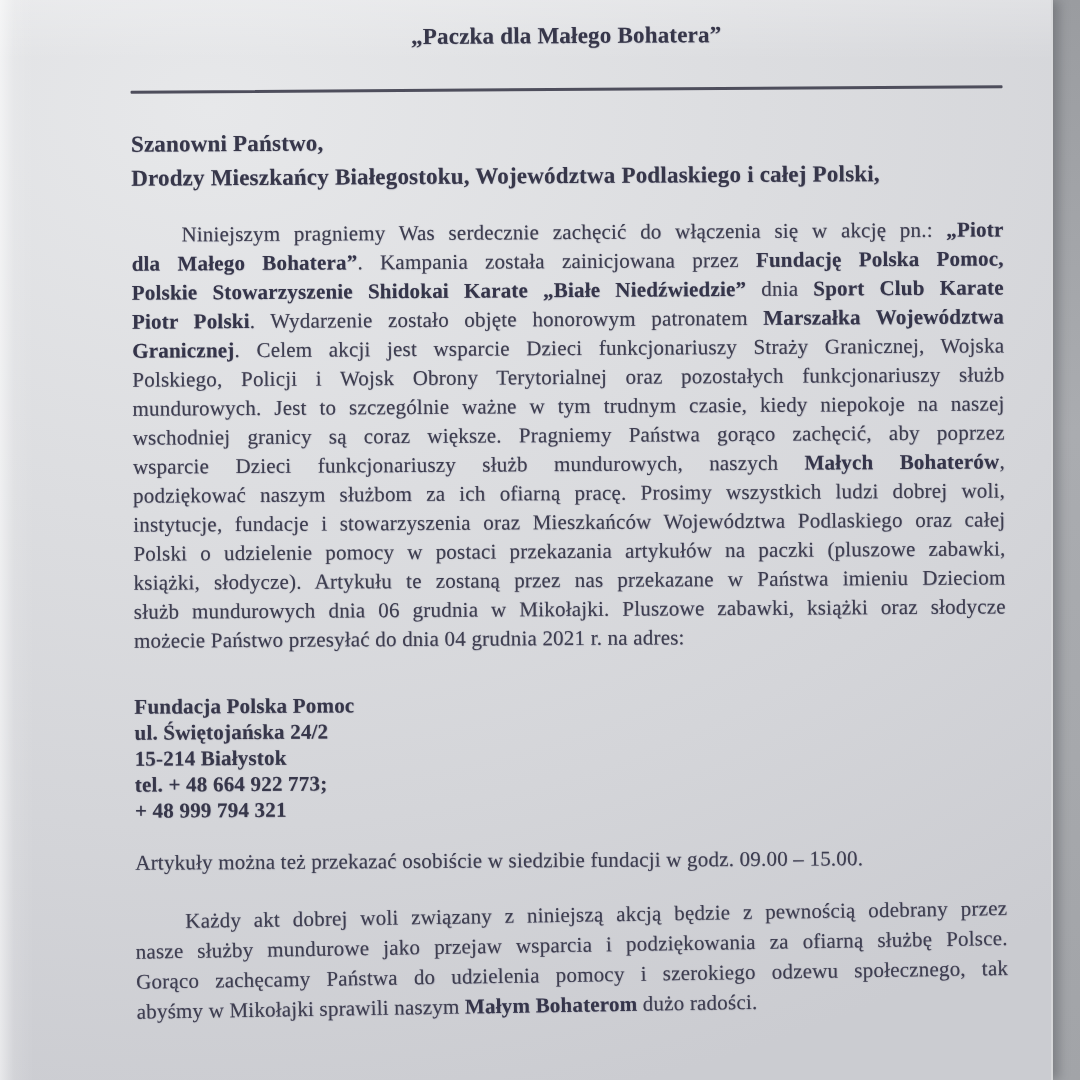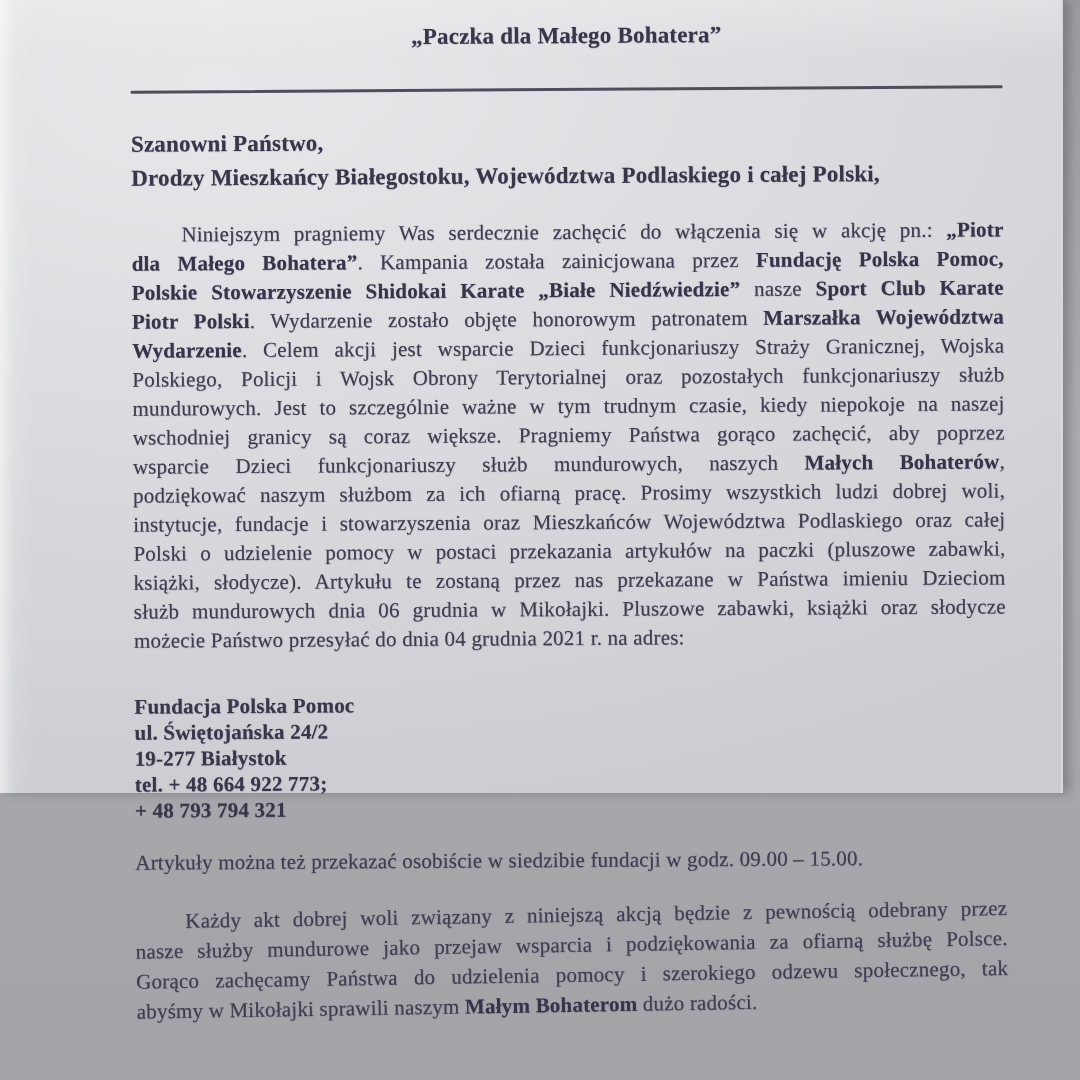--- a/index.html
+++ b/index.html
@@ -17,28 +17,27 @@
     height: 1080px;
     background: linear-gradient(to bottom, #9a9ca0 0%, #aaacb0 40%, #a2a4a8 100%);
     overflow: hidden;
   }
   
   .paper {
     position: absolute;
     left: 0;
     top: 0;
     width: 1051px;
-    height: 793px;
+    height: 1080px;
     background:
       linear-gradient(to right, rgba(255,255,255,0.55) 0px, rgba(255,255,255,0.12) 14px, rgba(255,255,255,0) 34px),
       linear-gradient(to bottom, rgba(255,255,255,0.25) 0px, rgba(255,255,255,0) 60px),
       radial-gradient(130% 95% at 20% 10%, #e7e8ea 0%, #dcdde0 40%, #d4d5d9 70%, #cbccd1 100%);
     border-right: 2px solid #d8d9db;
     box-shadow: 6px 0 10px rgba(60,62,68,0.35);
-    padding-left: 10px;
   }
   .content {
     position: absolute;
     left: 130px;
     top: 0;
     width: 872px;
     color: #3e3e50;
     text-shadow: 0.3px 0.3px 1px rgba(62,62,88,0.55);
     letter-spacing: 0.2px;
     transform: rotate(-0.35deg);
@@ -120,41 +119,41 @@
       <div class="rule"></div>
 
       <div class="salutation left-lines">
           <div class="line"><span>Szanowni Państwo,</span></div>
           <div class="line last"><span>Drodzy Mieszkańcy Białegostoku, Województwa Podlaskiego i całej Polski,</span></div>
         </div>
 
       <div class="para para1 justify-lines">
           <div class="line"><span>Niniejszym pragniemy Was serdecznie zachęcić do włączenia się w akcję pn.: </span><span class="b">„Piotr</span></div>
           <div class="line"><span class="b">dla Małego Bohatera”</span><span>. Kampania została zainicjowana przez </span><span class="b">Fundację Polska Pomoc,</span></div>
-          <div class="line"><span class="b">Polskie Stowarzyszenie Shidokai Karate „Białe Niedźwiedzie”</span><span> nasze </span><span class="b">Sport Club Karate</span></div>
+          <div class="line"><span class="b">Polskie Stowarzyszenie Shidokai Karate „Białe Niedźwiedzie”</span><span> dnia </span><span class="b">Sport Club Karate</span></div>
           <div class="line"><span class="b">Piotr Polski</span><span>. Wydarzenie zostało objęte honorowym patronatem </span><span class="b">Marszałka Województwa</span></div>
-          <div class="line"><span class="b">Wydarzenie</span><span>. Celem akcji jest wsparcie Dzieci funkcjonariuszy Straży Granicznej, Wojska</span></div>
+          <div class="line"><span class="b">Granicznej</span><span>. Celem akcji jest wsparcie Dzieci funkcjonariuszy Straży Granicznej, Wojska</span></div>
           <div class="line"><span>Polskiego, Policji i Wojsk Obrony Terytorialnej oraz pozostałych funkcjonariuszy służb</span></div>
           <div class="line"><span>mundurowych. Jest to szczególnie ważne w tym trudnym czasie, kiedy niepokoje na naszej</span></div>
           <div class="line"><span>wschodniej granicy są coraz większe. Pragniemy Państwa gorąco zachęcić, aby poprzez</span></div>
           <div class="line"><span>wsparcie Dzieci funkcjonariuszy służb mundurowych, naszych </span><span class="b">Małych Bohaterów</span><span>,</span></div>
           <div class="line"><span>podziękować naszym służbom za ich ofiarną pracę. Prosimy wszystkich ludzi dobrej woli,</span></div>
           <div class="line"><span>instytucje, fundacje i stowarzyszenia oraz Mieszkańców Województwa Podlaskiego oraz całej</span></div>
           <div class="line"><span>Polski o udzielenie pomocy w postaci przekazania artykułów na paczki (pluszowe zabawki,</span></div>
           <div class="line"><span>książki, słodycze). Artykułu te zostaną przez nas przekazane w Państwa imieniu Dzieciom</span></div>
           <div class="line"><span>służb mundurowych dnia 06 grudnia w Mikołajki. Pluszowe zabawki, książki oraz słodycze</span></div>
           <div class="line last"><span>możecie Państwo przesyłać do dnia 04 grudnia 2021 r. na adres:</span></div>
         </div>
 
       <div class="address left-lines">
           <div class="line"><span>Fundacja Polska Pomoc</span></div>
           <div class="line"><span>ul. Świętojańska 24/2</span></div>
-          <div class="line"><span>19-277 Białystok</span></div>
+          <div class="line"><span>15-214 Białystok</span></div>
           <div class="line"><span>tel. + 48 664 922 773;</span></div>
-          <div class="line last"><span>+ 48 793 794 321</span></div>
+          <div class="line last"><span>+ 48 999 794 321</span></div>
         </div>
 
       <div class="pickup">Artykuły można też przekazać osobiście w siedzibie fundacji w godz. 09.00 – 15.00.</div>
 
       <div class="para para2 justify-lines">
           <div class="line"><span>Każdy akt dobrej woli związany z niniejszą akcją będzie z pewnością odebrany przez</span></div>
           <div class="line"><span>nasze służby mundurowe jako przejaw wsparcia i podziękowania za ofiarną służbę Polsce.</span></div>
           <div class="line"><span>Gorąco zachęcamy Państwa do udzielenia pomocy i szerokiego odzewu społecznego, tak</span></div>
           <div class="line last"><span>abyśmy w Mikołajki sprawili naszym </span><span class="b">Małym Bohaterom</span><span> dużo radości.</span></div>
         </div>

